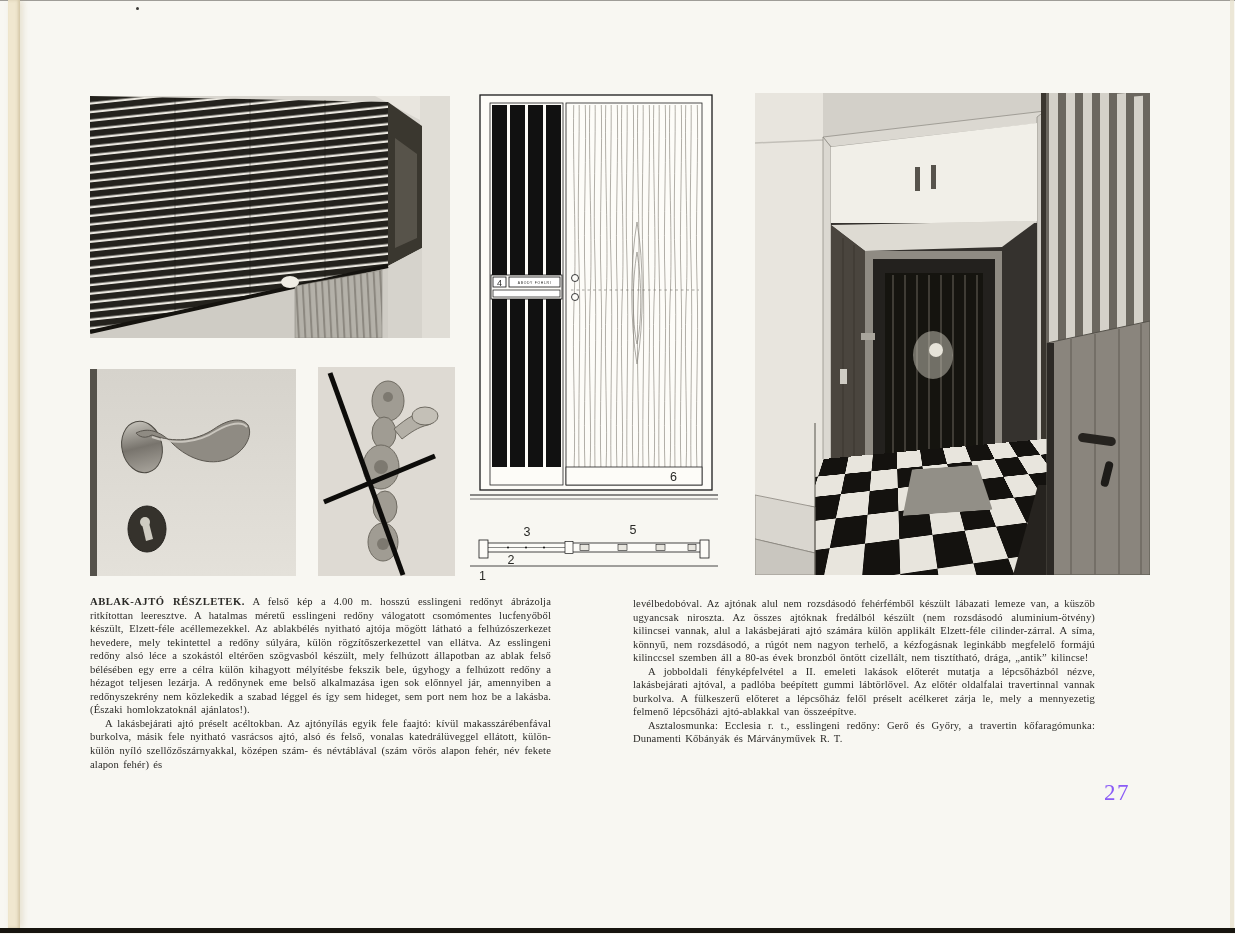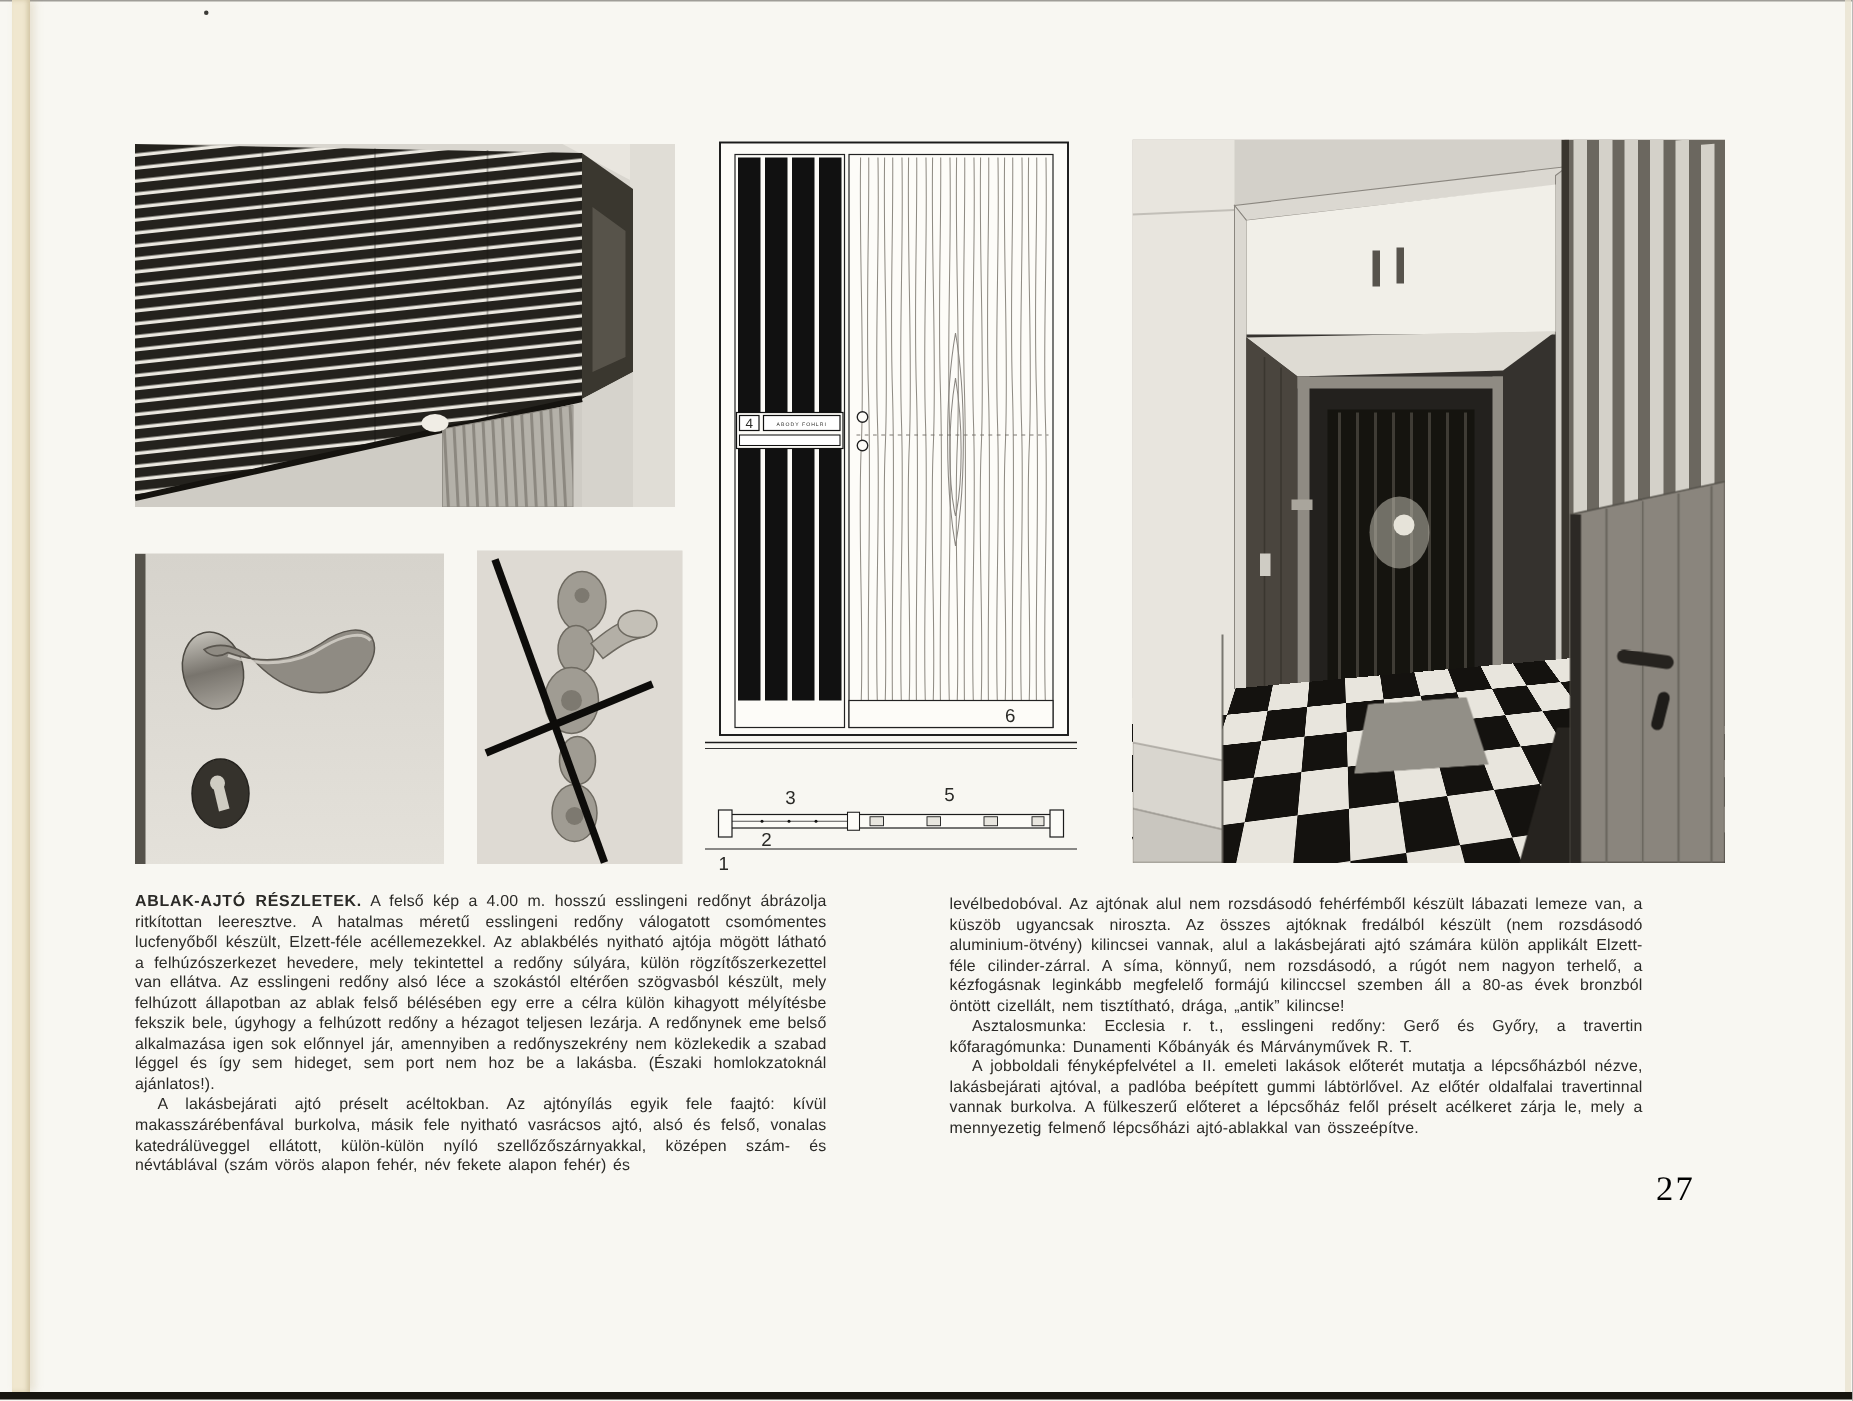--- a/index.html
+++ b/index.html
@@ -23,29 +23,29 @@
       background:repeating-conic-gradient(#14120f 0 90deg,#e8e5dd 0 180deg);
       background-size:46px 46px;
       transform:perspective(235px) rotateX(50deg) rotateZ(-8deg);
       transform-origin:50% 0%;z-index:2;}
   .fig-hall .mat{position:absolute;left:146px;top:374px;width:90px;height:46px;background:#928f87;
       clip-path:polygon(14% 0%,87% 0%,100% 100%,0% 100%);transform:rotate(-4deg);z-index:3;}
   .fig-hall svg.base{position:absolute;left:0;top:0;z-index:1;}
   .fig-hall svg.over{position:absolute;left:0;top:0;z-index:4;}
 
   .col{position:absolute;font-size:10.6px;line-height:13.55px;letter-spacing:.12px;
-       word-spacing:1.4px;text-align:justify;}
+       word-spacing:1.4px;text-align:justify;font-family:Liberation Serif, serif;}
   .col p{margin:0;}
   .col p.indent{text-indent:15px;}
   .col b{letter-spacing:.5px;}
   .col-left{left:90px;top:595px;width:461px;}
   .col-right{left:633px;top:597px;width:462px;}
 
   .page-number{position:absolute;left:1104px;top:780px;font-family:"Liberation Serif",serif;
-       font-size:23px;letter-spacing:1.5px;color:#000000;}
+       font-size:23px;letter-spacing:1.5px;color:#8b5cf6;}
   svg text{font-family:"Liberation Sans",sans-serif;fill:#2a2a27;}
 </style>
 </head>
 <body>
 
 <div class="page">
   <div class="edge-top"></div>
   <div class="gutter"></div>
   <div class="edge-right"></div>
   <div class="edge-bottom"></div>
@@ -288,18 +288,18 @@
     </svg>
   </figure>
 
   <div class="col col-left">
     <p class="first"><b>ABLAK-AJTÓ RÉSZLETEK.</b> <span>A felső kép a 4.00 m. hosszú esslingeni redőnyt ábrázolja ritkítottan leeresztve. A hatalmas méretű esslingeni redőny válogatott csomómentes lucfenyőből készült, Elzett-féle acéllemezekkel. Az ablakbélés nyitható ajtója mögött látható a felhúzószerkezet hevedere, mely tekintettel a redőny súlyára, külön rögzítőszerkezettel van ellátva. Az esslingeni redőny alsó léce a szokástól eltérően szögvasból készült, mely felhúzott állapotban az ablak felső bélésében egy erre a célra külön kihagyott mélyítésbe fekszik bele, úgyhogy a felhúzott redőny a hézagot teljesen lezárja. A redőnynek eme belső alkalmazása igen sok előnnyel jár, amennyiben a redőnyszekrény nem közlekedik a szabad léggel és így sem hideget, sem port nem hoz be a lakásba. (Északi homlokzatoknál ajánlatos!).</span></p>
     <p class="indent">A lakásbejárati ajtó préselt acéltokban. Az ajtónyílás egyik fele faajtó: kívül makasszárébenfával burkolva, másik fele nyitható vasrácsos ajtó, alsó és felső, vonalas katedrálüveggel ellátott, külön-külön nyíló szellőzőszárnyakkal, középen szám- és névtáblával (szám vörös alapon fehér, név fekete alapon fehér) és</p>
   </div>
 
   <div class="col col-right">
     <p>levélbedobóval. Az ajtónak alul nem rozsdásodó fehérfémből készült lábazati lemeze van, a küszöb ugyancsak niroszta. Az összes ajtóknak fredálból készült (nem rozsdásodó aluminium-ötvény) kilincsei vannak, alul a lakásbejárati ajtó számára külön applikált Elzett-féle cilinder-zárral. A síma, könnyű, nem rozsdásodó, a rúgót nem nagyon terhelő, a kézfogásnak leginkább megfelelő formájú kilinccsel szemben áll a 80-as évek bronzból öntött cizellált, nem tisztítható, drága, „antik” kilincse!</p>
+    <p class="indent">A jobboldali fényképfelvétel a II. emeleti lakások előterét mutatja a lépcsőházból nézve, lakásbejárati ajtóval, a padlóba beépített gummi lábtörlővel. Az előtér oldalfalai travertinnal vannak burkolva. A fülkeszerű előteret a lépcsőház felől préselt acélkeret zárja le, mely a mennyezetig felmenő lépcsőházi ajtó-ablakkal van összeépítve.</p>
     <p class="indent">Asztalosmunka: Ecclesia r. t., esslingeni redőny: Gerő és Győry, a travertin kőfaragómunka: Dunamenti Kőbányák és Márványművek R. T.</p>
-    <p class="indent">A jobboldali fényképfelvétel a II. emeleti lakások előterét mutatja a lépcsőházból nézve, lakásbejárati ajtóval, a padlóba beépített gummi lábtörlővel. Az előtér oldalfalai travertinnal vannak burkolva. A fülkeszerű előteret a lépcsőház felől préselt acélkeret zárja le, mely a mennyezetig felmenő lépcsőházi ajtó-ablakkal van összeépítve.</p>
   </div>
 
   <div class="page-number">27</div>
 </div>
 
 </body></html>

